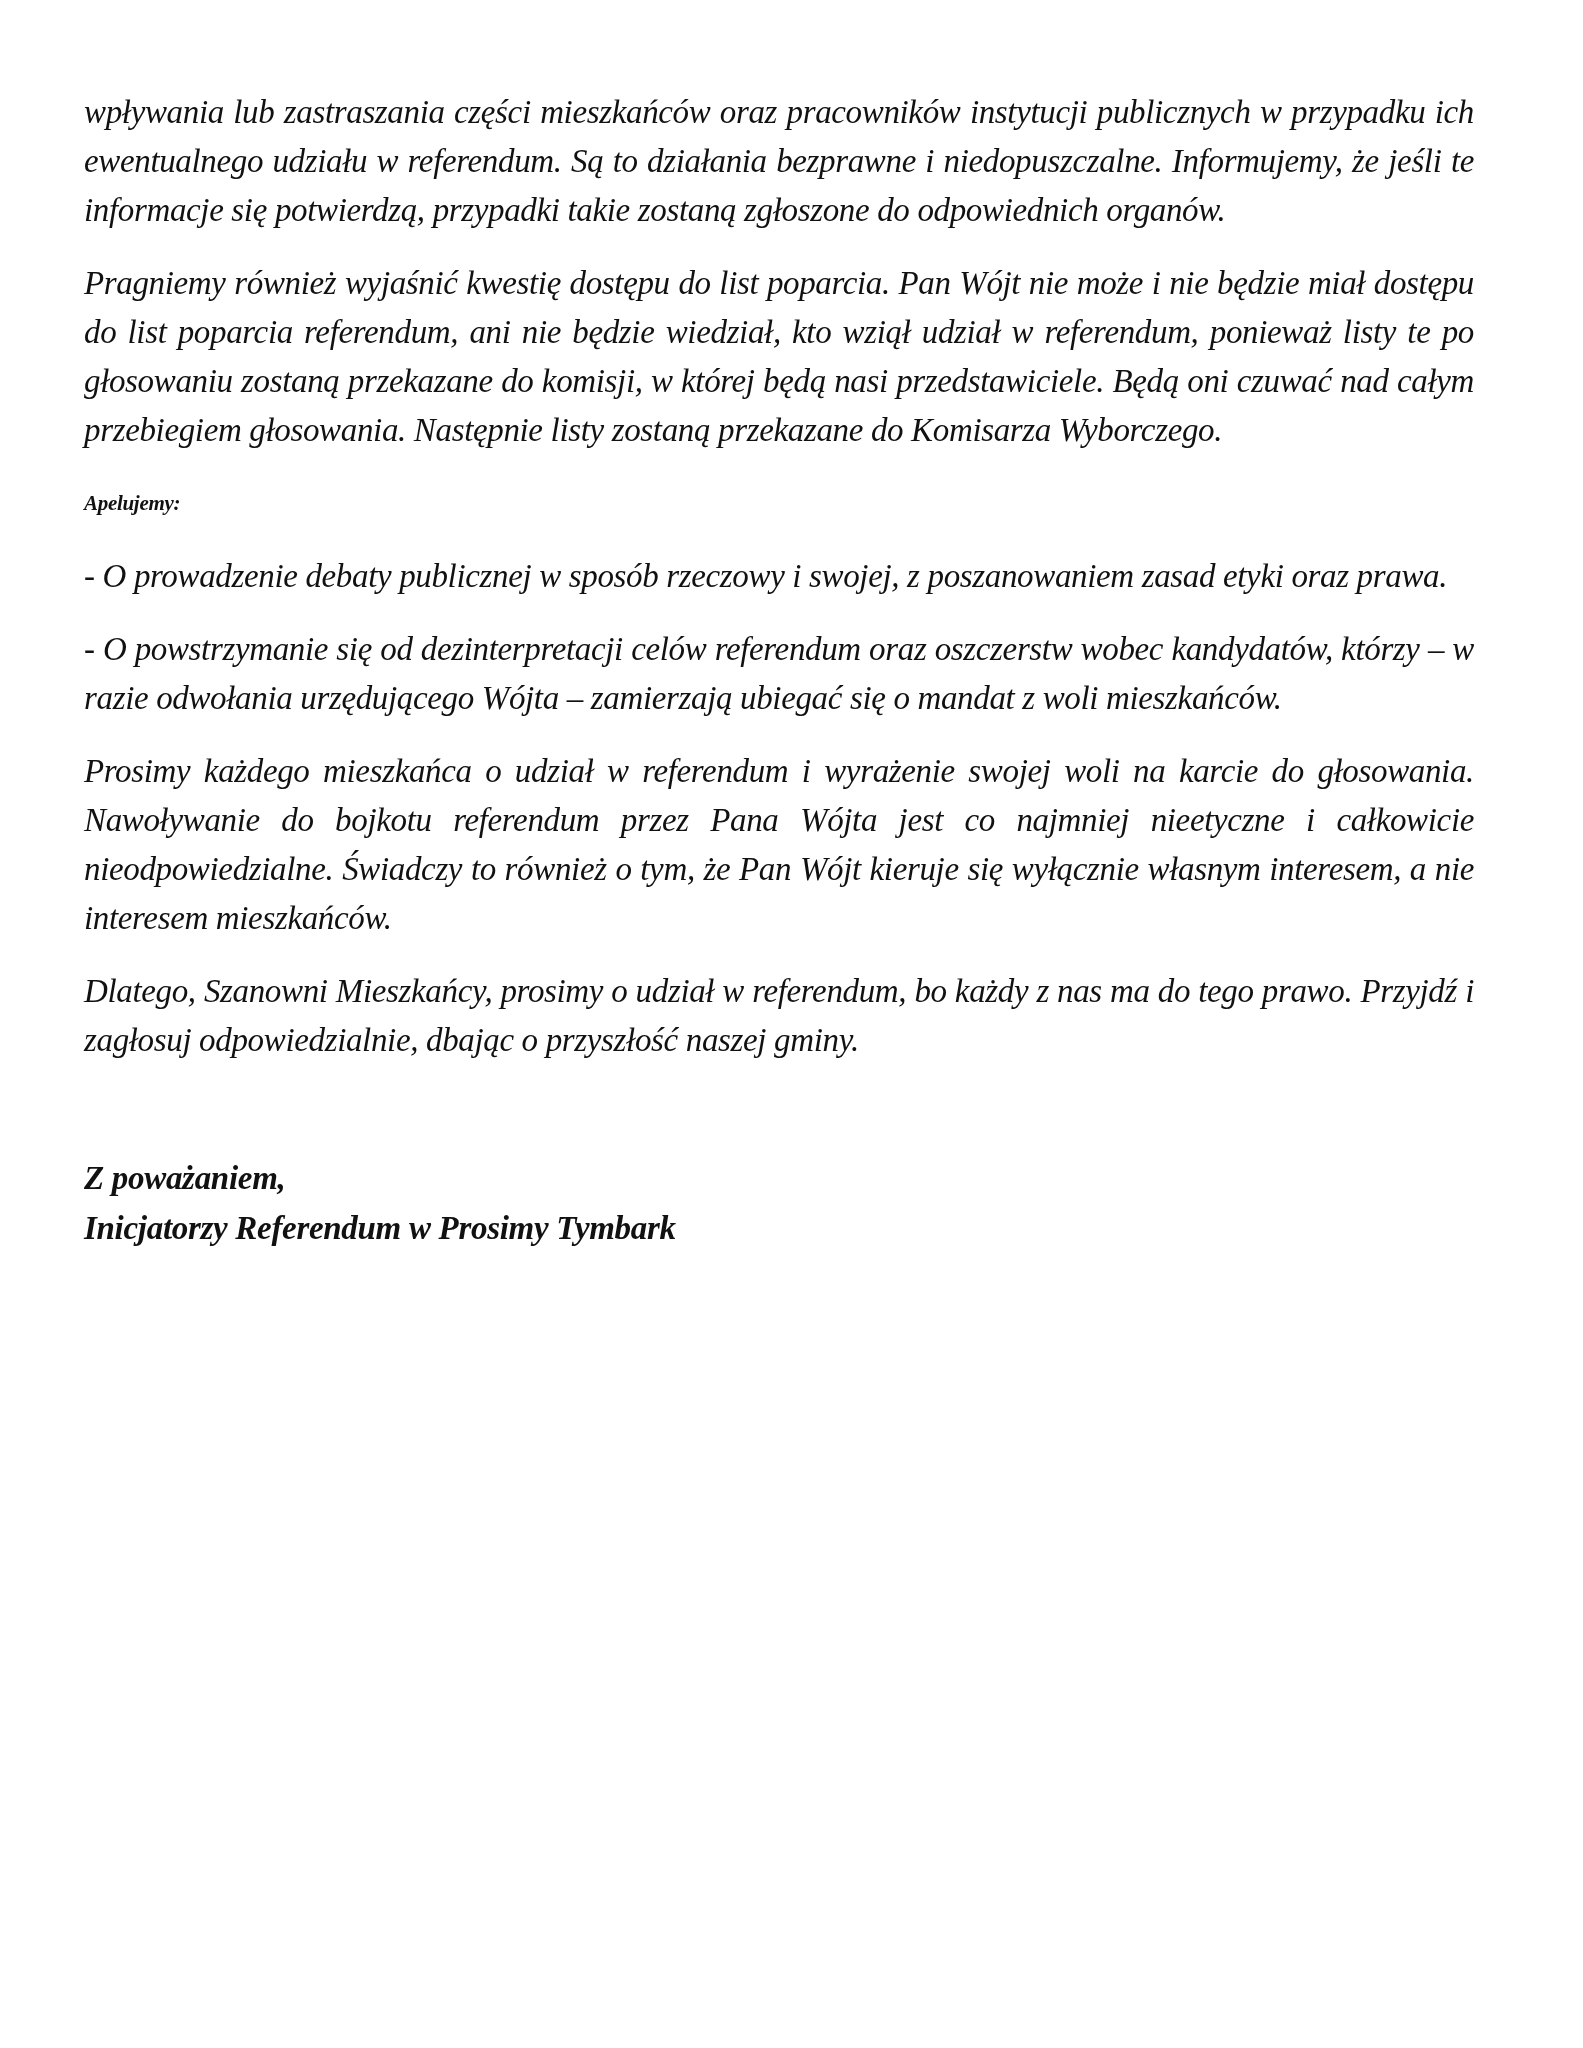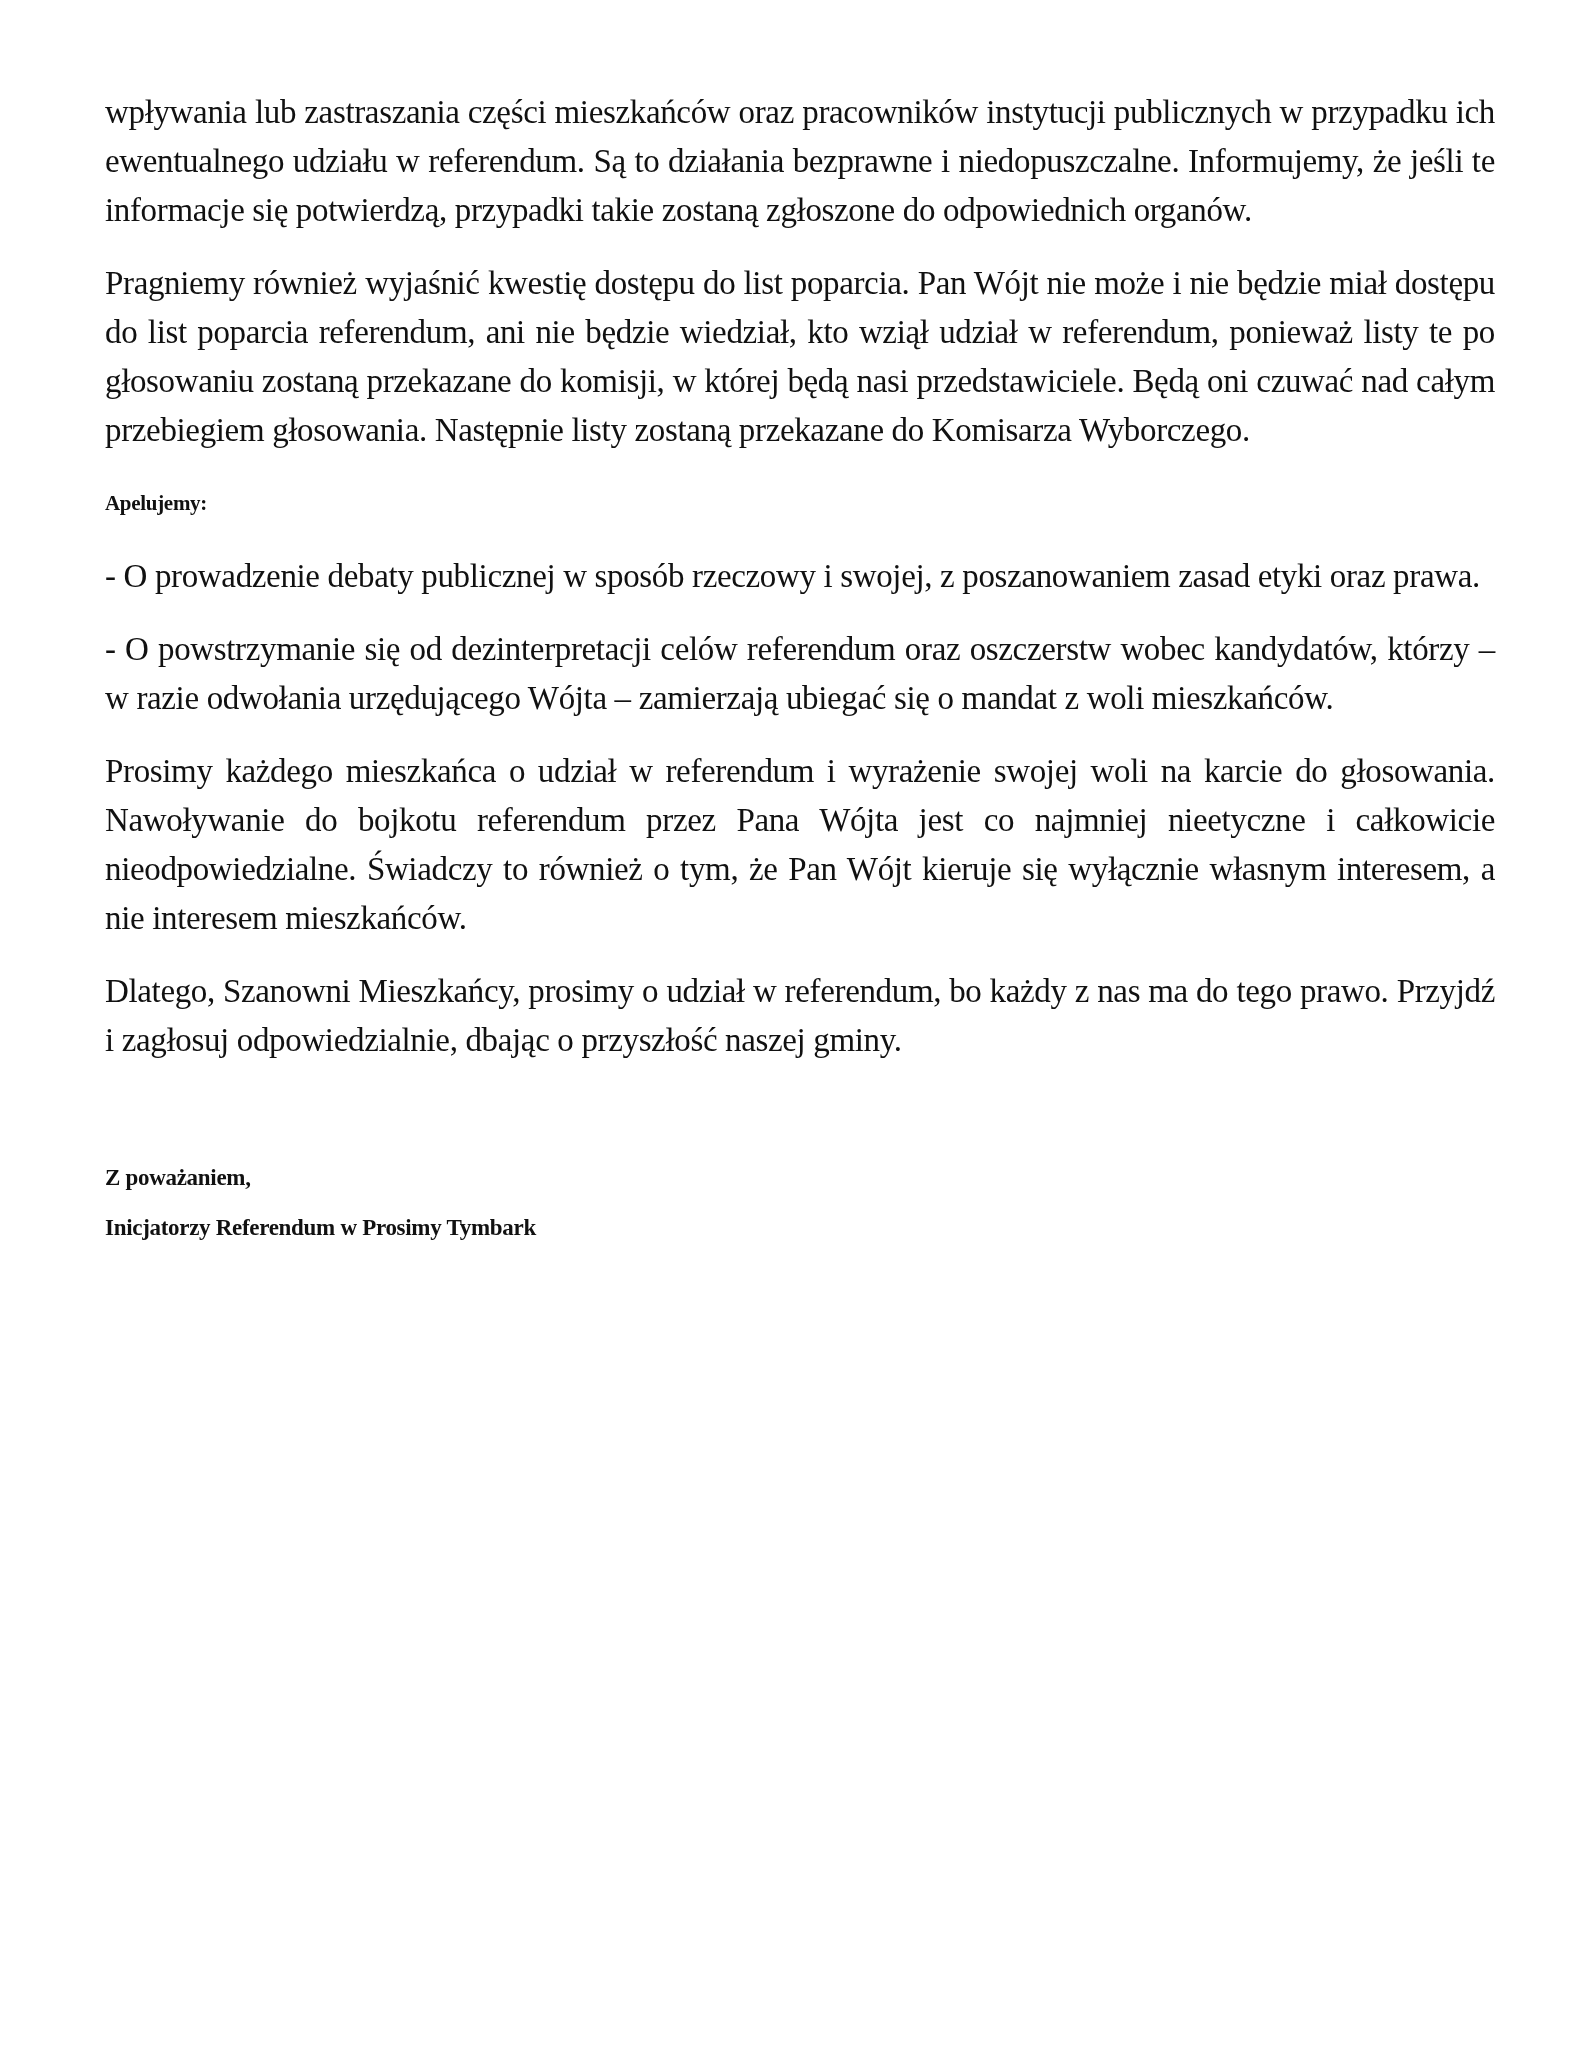--- a/index.html
+++ b/index.html
@@ -10,42 +10,43 @@
     body {
       width: 1583px;
       height: 2048px;
       position: relative;
       overflow: hidden;
       font-family: "Liberation Serif", "DejaVu Serif", serif;
       color: #111111;
     }
     .page {
       position: absolute;
-      left: 105px;
+      left: 84px;
       top: 88px;
       width: 1390px;
+      font-style: italic;
     }
     .para {
       font-size: 33px;
       line-height: 49px;
       text-align: justify;
       margin: 0 0 24px 0;
       letter-spacing: -0.35px;
       word-spacing: 0px;
     }
     .heading {
       font-size: 21px;
       line-height: 49px;
       font-weight: bold;
       margin: 0 0 24px 0;
       letter-spacing: -0.3px;
     }
     .closing {
       margin-top: 88px;
-      font-size: 23px;
+      font-size: 33px;
       line-height: 50px;
       font-weight: bold;
       letter-spacing: -0.3px;
     }
     .closing div { margin: 0; }
   </style>
 </head>
 <body>
 
 <div class="page">

